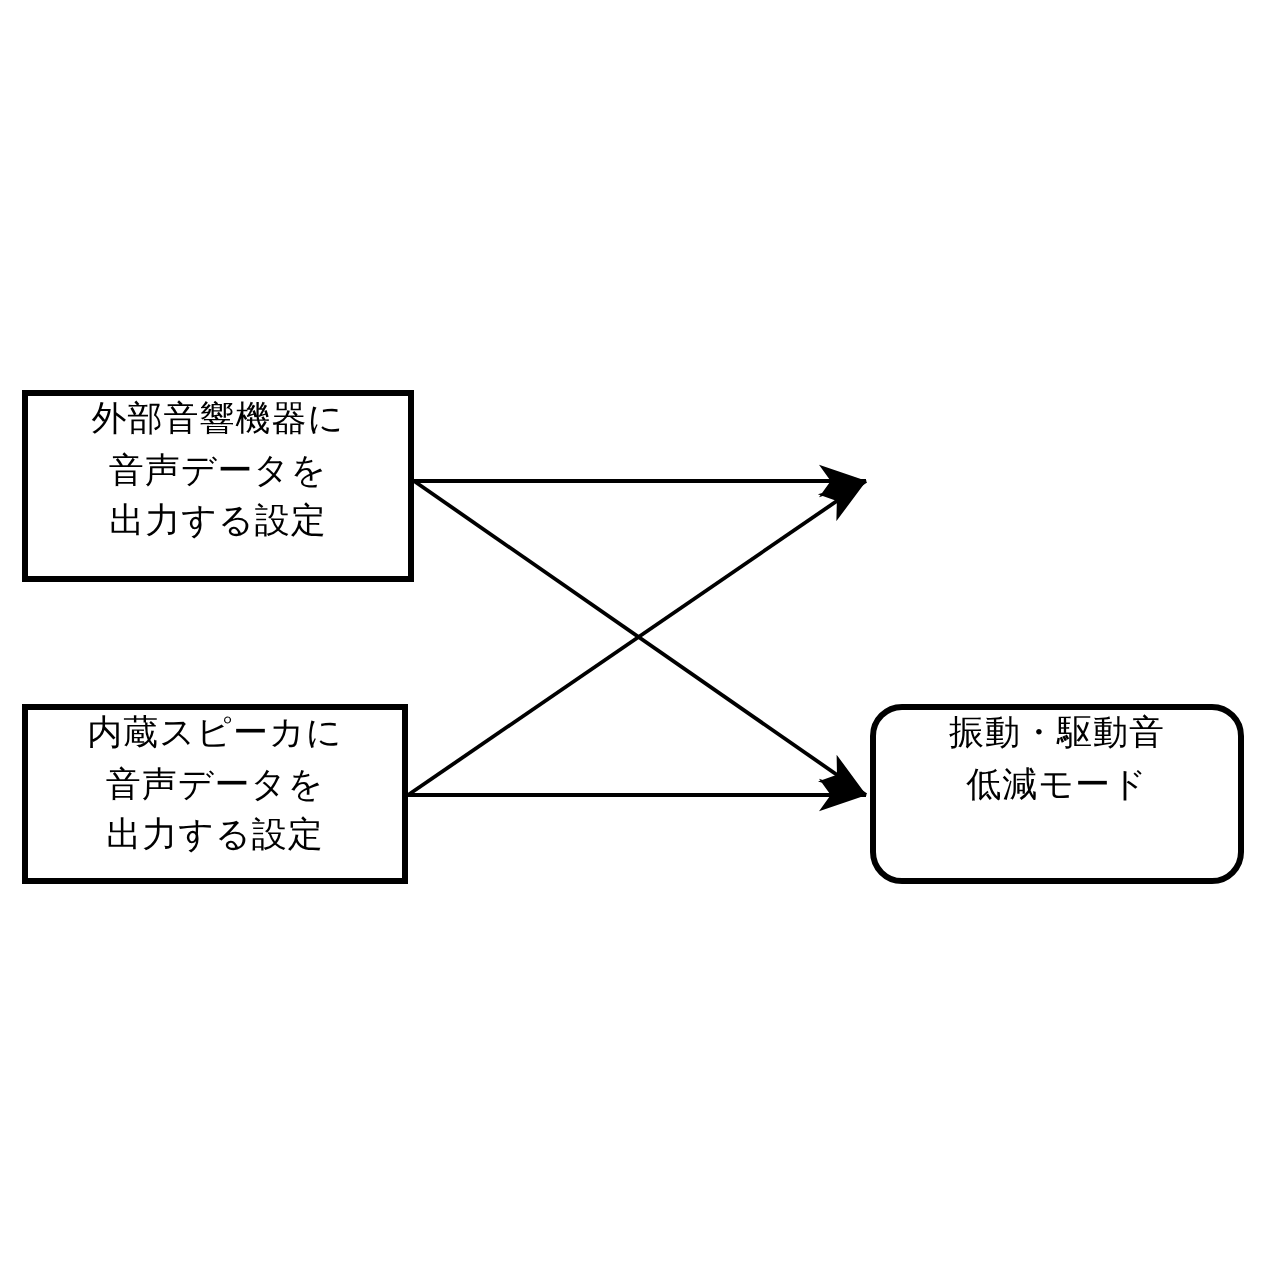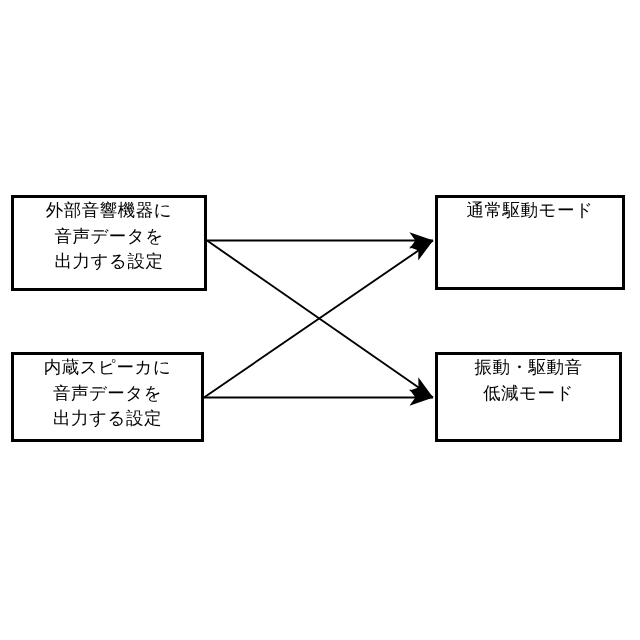--- a/index.html
+++ b/index.html
@@ -42,21 +42,21 @@
     color: #000000;
     font-size: 17.5px;
     line-height: 1.47;
     letter-spacing: 0.5px;
     white-space: pre-line;
     font-weight: 500;
   }
   #node-src-external { left: 11px;  top: 195px; width: 196px; height: 96px; }
   #node-src-internal { left: 11px;  top: 352px; width: 193px; height: 90px; }
   #node-dst-normal   { left: 435px; top: 195px; width: 190px; height: 95px; }
-  #node-dst-quiet    { left: 435px; top: 352px; width: 187px; height: 90px; }
+  #node-dst-quiet    { left: 435px; top: 352px; width: 187px; height: 90px; border-radius: 16px; }
 </style>
 </head>
 <body>
 
 <div id="canvas">
 
   <svg id="edges" viewBox="0 0 640 640" width="640" height="640">
     <defs>
       <marker id="arrowhead" markerWidth="13" markerHeight="9" refX="12.4" refY="4.5" orient="auto" markerUnits="strokeWidth">
         <path d="M0,0.2 L12.6,4.5 L0,8.8 L3.1,4.5 Z" fill="#000000"></path>
@@ -77,22 +77,19 @@
 音声データを
 出力する設定</span>
   </div>
 
   <div class="node" id="node-src-internal">
     <span class="node-label">内蔵スピーカに
 音声データを
 出力する設定</span>
   </div>
 
-  <div class="node" id="node-dst-normal">
-    <span class="node-label">通常駆動モード</span>
-  </div>
 
   <div class="node" id="node-dst-quiet">
     <span class="node-label">振動・駆動音
 低減モード</span>
   </div>
 
 </div>
 
 </body></html>

